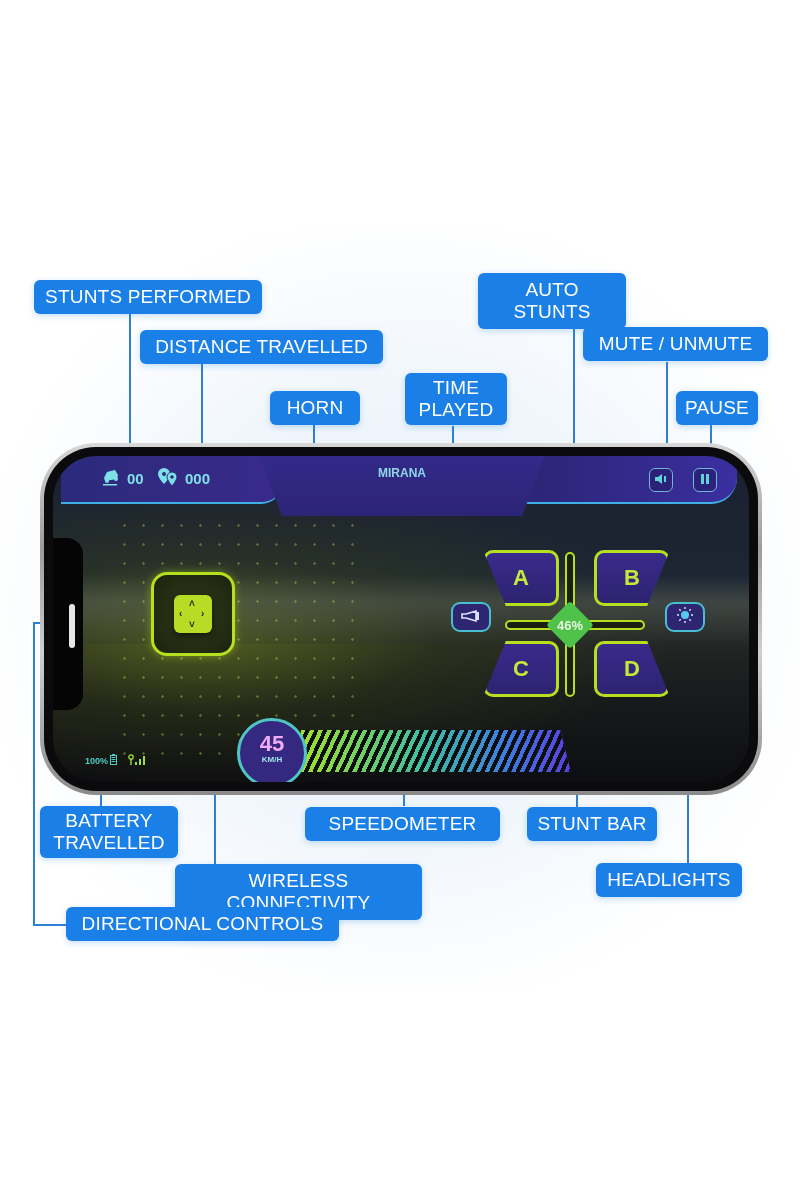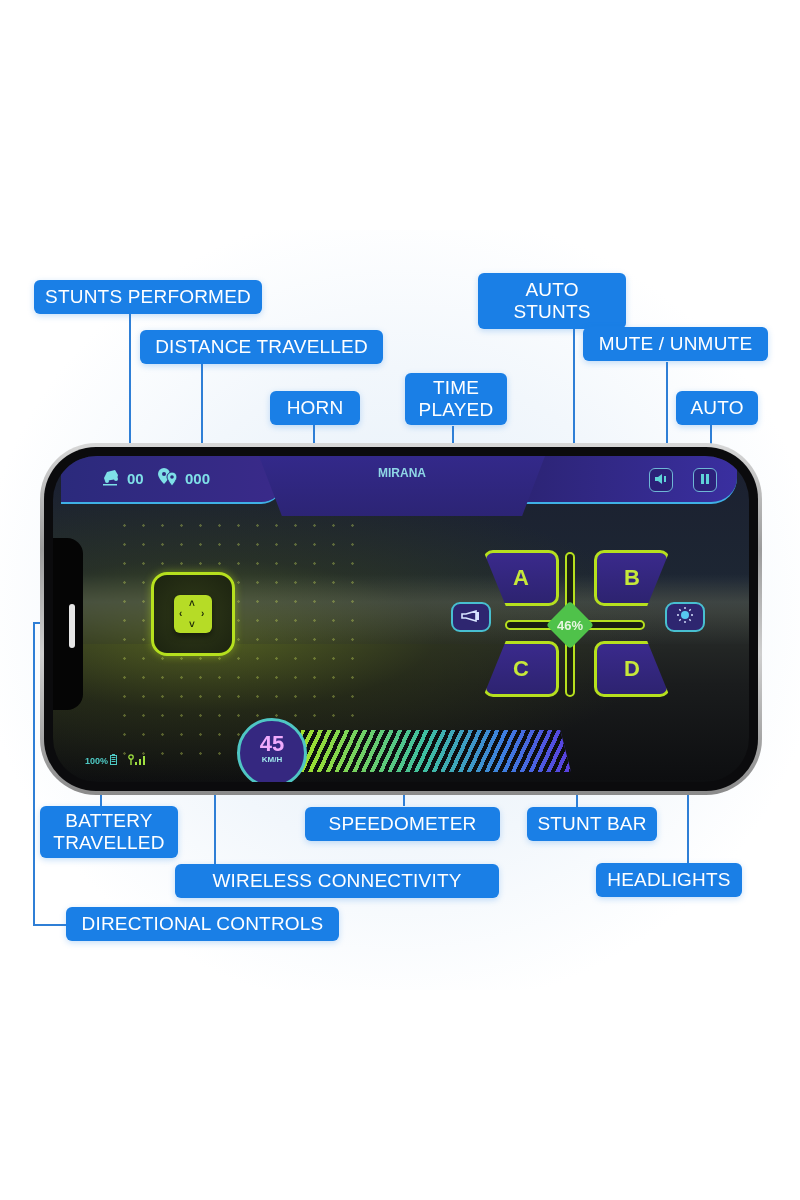--- a/index.html
+++ b/index.html
@@ -231,22 +231,22 @@
 
 <div class="callout" style="left:34px;top:273px;width:228px;margin-top:7px;">STUNTS PERFORMED</div>
 <div class="callout" style="left:140px;top:330px;width:243px;">DISTANCE TRAVELLED</div>
 <div class="callout" style="left:270px;top:391px;width:90px;"><span>HORN</span></div>
 <div class="callout" style="left:405px;top:373px;width:102px;padding:4px 6px;">
   <div>TIME</div>
   <div>PLAYED</div>
 </div>
 <div class="callout" style="left:478px;top:273px;width:148px;">AUTO STUNTS</div>
 <div class="callout" style="left:583px;top:327px;width:185px;">MUTE / UNMUTE</div>
-<div class="callout" style="left:676px;top:391px;width:82px;">AUTO</div>
+<div class="callout" style="left:676px;top:391px;width:82px;">PAUSE</div>
 <div class="callout" style="left:40px;top:806px;width:138px;padding:4px 6px;">
   <div>BATTERY</div>
   <div>TRAVELLED</div>
 </div>
 <div class="callout" style="left:305px;top:807px;width:195px;">SPEEDOMETER</div>
 <div class="callout" style="left:527px;top:807px;width:130px;">STUNT BAR</div>
-<div class="callout" style="left:175px;top:864px;width:324px;">WIRELESS CONNECTIVITY</div>
+<div class="callout" style="left:175px;top:864px;width:247px;">WIRELESS CONNECTIVITY</div>
 <div class="callout" style="left:596px;top:863px;width:146px;">HEADLIGHTS</div>
 <div class="callout" style="left:66px;top:907px;width:273px;">DIRECTIONAL CONTROLS</div>
 
 </body></html>

